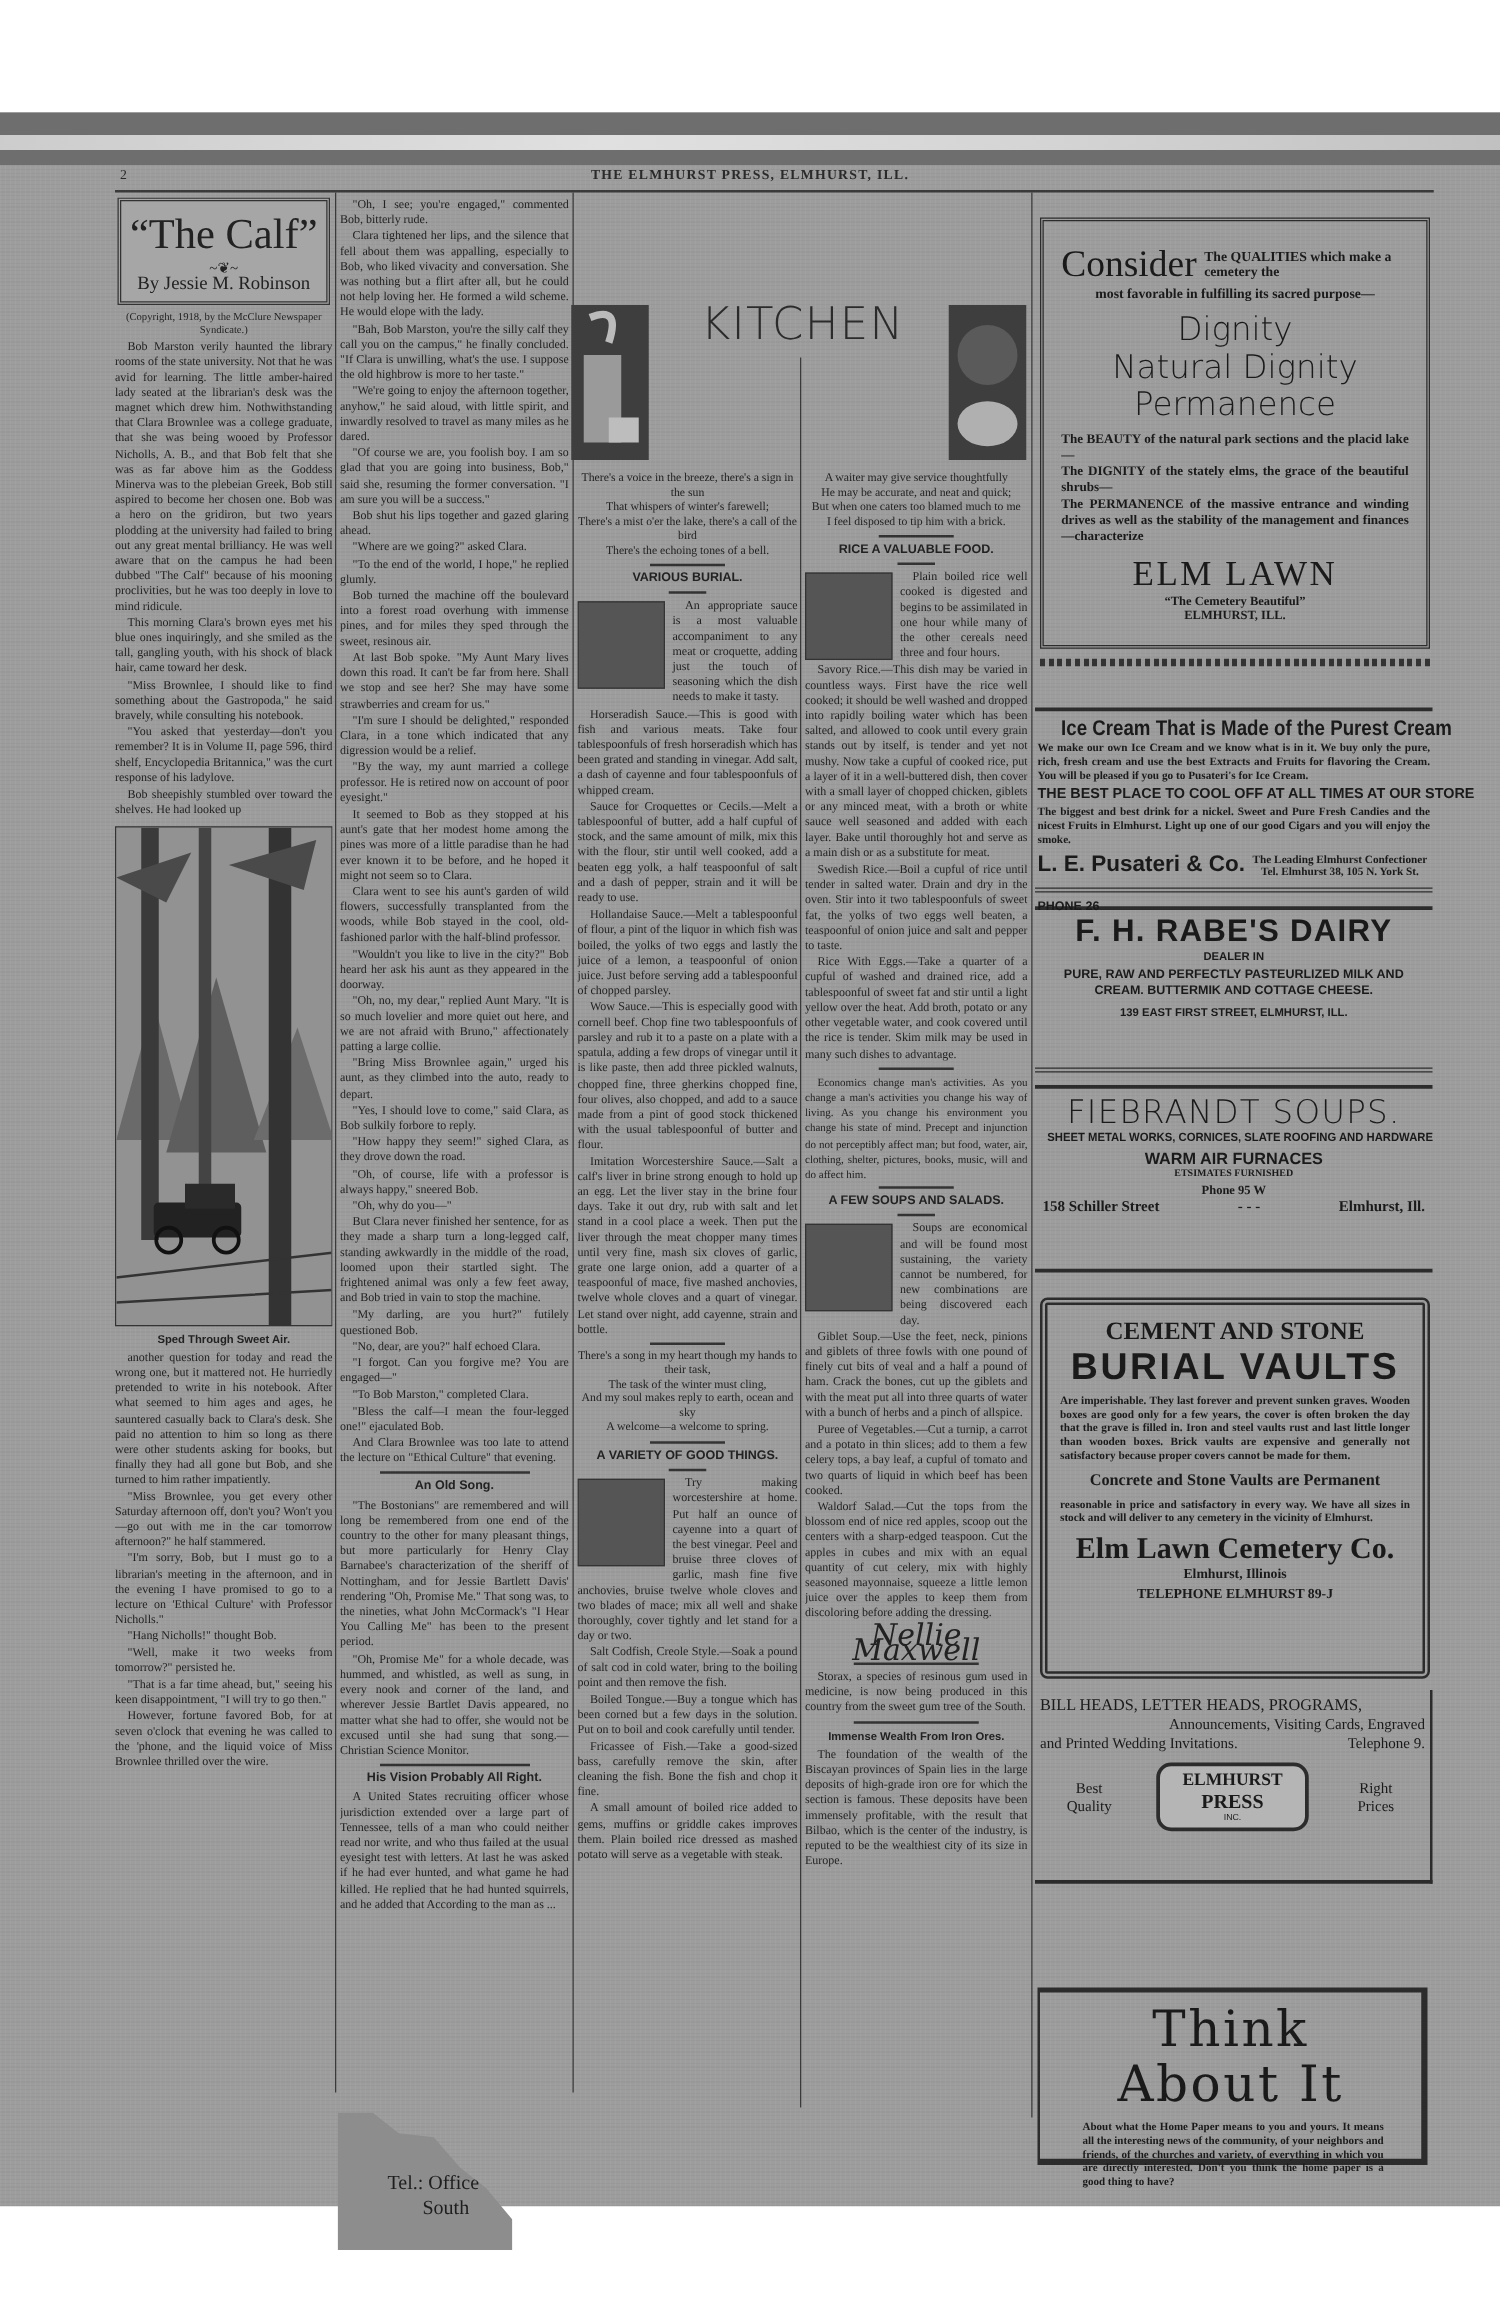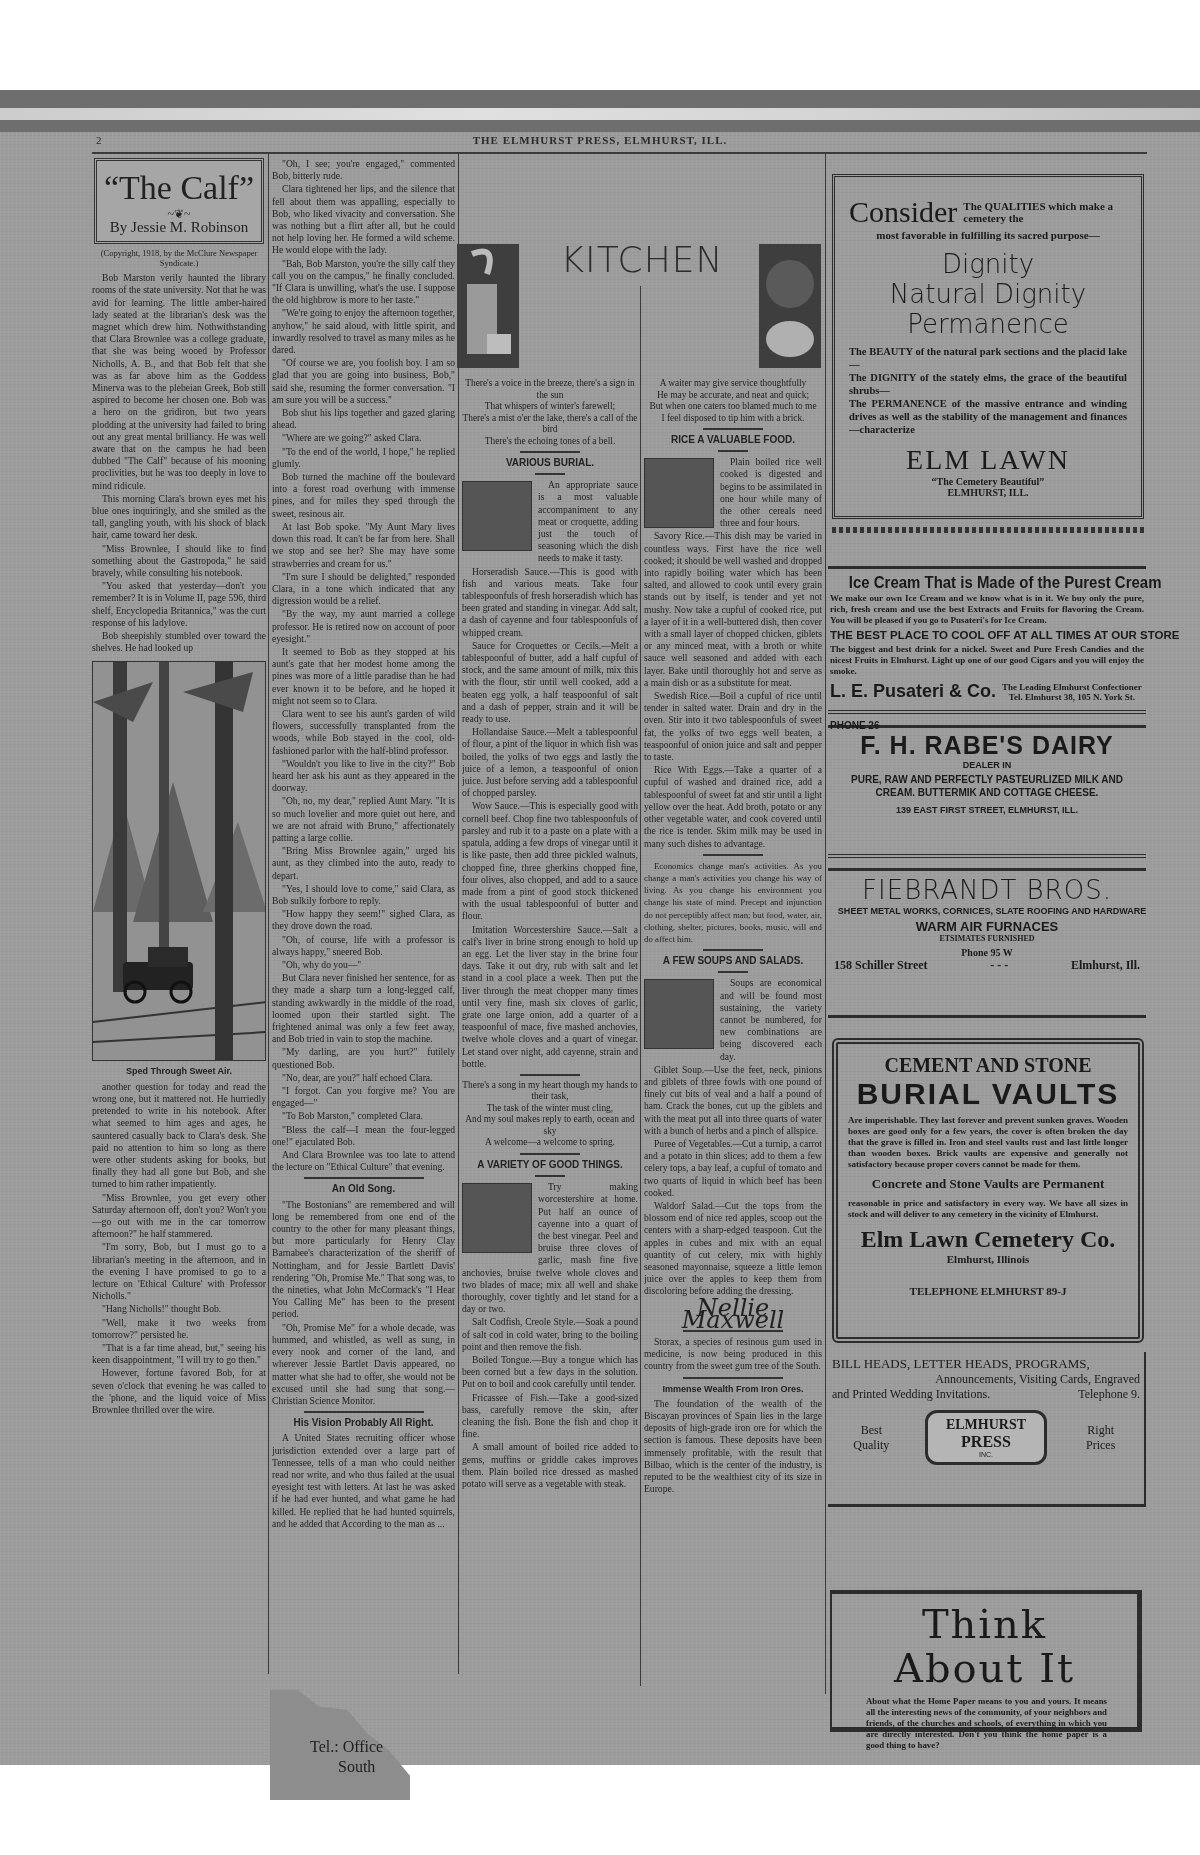--- a/index.html
+++ b/index.html
@@ -256,41 +256,41 @@
 
   <div class="ad" style="left:828px;top:620px;width:318px;height:148px;border:none;border-top:4px double #2c2c2c;border-bottom:4px double #2c2c2c;padding:6px 2px;">
     <div style="text-align:left;font-family:'Liberation Sans',sans-serif;font-weight:bold;font-size:10px;">PHONE 26</div>
     <div style="font-family:'Liberation Sans',sans-serif;font-weight:bold;font-size:25px;letter-spacing:1px;">F. H. RABE'S DAIRY</div>
     <div style="font-family:'Liberation Sans',sans-serif;font-weight:bold;font-size:9px;">DEALER IN</div>
     <div style="font-family:'Liberation Sans',sans-serif;font-weight:bold;font-size:10px;line-height:13px;margin:3px 6px;">PURE, RAW AND PERFECTLY PASTEURLIZED MILK AND CREAM. BUTTERMIK AND COTTAGE CHEESE.</div>
     <div style="font-family:'Liberation Sans',sans-serif;font-weight:bold;font-size:9px;margin-top:6px;">139 EAST FIRST STREET, ELMHURST, ILL.</div>
   </div>
 
   <div class="ad" style="left:828px;top:778px;width:318px;height:150px;border:none;border-top:3px solid #2c2c2c;border-bottom:3px solid #2c2c2c;padding:4px 2px;">
-    <div style="font-family:'DejaVu Sans',sans-serif;font-size:26px;font-weight:300;letter-spacing:1px;">FIEBRANDT BROS.</div>
+    <div style="font-family:'DejaVu Sans',sans-serif;font-size:26px;font-weight:300;letter-spacing:1px;">FIEBRANDT SOUPS.</div>
     <div style="font-family:'Liberation Sans',sans-serif;font-weight:bold;font-size:9.5px;white-space:nowrap;transform:scaleX(.95);">SHEET METAL WORKS, CORNICES, SLATE ROOFING AND HARDWARE</div>
     <div style="font-family:'Liberation Sans',sans-serif;font-weight:bold;font-size:13px;margin-top:3px;">WARM AIR FURNACES</div>
     <div style="font-size:8px;font-weight:bold;">ETSIMATES FURNISHED</div>
     <div style="font-weight:bold;font-size:10px;margin-top:4px;">Phone 95 W</div>
     <div style="display:flex;justify-content:space-between;font-weight:bold;font-size:12px;padding:0 4px;">
       <span>158 Schiller Street</span>
         <span>- - -</span>
         <span>Elmhurst, Ill.</span>
     </div>
   </div>
 
   <div class="ad" style="left:832px;top:948px;width:312px;height:305px;border:6px double #2c2c2c;border-radius:6px;padding:10px 10px;">
     <div style="font-size:20px;font-weight:bold;">CEMENT AND STONE</div>
     <div style="font-family:'Liberation Sans',sans-serif;font-weight:bold;font-size:30px;letter-spacing:2px;">BURIAL VAULTS</div>
     <div style="font-size:9px;font-weight:bold;text-align:justify;line-height:11px;margin-top:4px;">Are imperishable. They last forever and prevent sunken graves. Wooden boxes are good only for a few years, the cover is often broken the day that the grave is filled in. Iron and steel vaults rust and last little longer than wooden boxes. Brick vaults are expensive and generally not satisfactory because proper covers cannot be made for them.</div>
     <div style="font-size:13px;font-weight:bold;margin:6px 0;">Concrete and Stone Vaults are Permanent</div>
     <div style="font-size:9px;font-weight:bold;text-align:justify;line-height:11px;">reasonable in price and satisfactory in every way. We have all sizes in stock and will deliver to any cemetery in the vicinity of Elmhurst.</div>
     <div style="font-size:24px;font-weight:bold;margin-top:6px;">Elm Lawn Cemetery Co.</div>
     <div style="font-size:11px;font-weight:bold;">Elmhurst, Illinois</div>
-    <div style="font-size:11px;font-weight:bold;margin-top:20px;">TELEPHONE ELMHURST 89-J</div>
+    <div style="font-size:11px;font-weight:bold;margin-top:4px;">TELEPHONE ELMHURST 89-J</div>
   </div>
 
   <div class="ad" style="left:828px;top:1262px;width:318px;height:155px;border:none;border-bottom:3px solid #2c2c2c;border-right:2px solid #2c2c2c;padding:4px 4px;">
     <div style="font-size:13px;text-align:left;white-space:nowrap;">BILL HEADS, LETTER HEADS, PROGRAMS,</div>
     <div style="font-size:12px;text-align:right;">Announcements, Visiting Cards, Engraved</div>
     <div style="display:flex;justify-content:space-between;font-size:12px;">
       <span>and Printed Wedding Invitations.</span>
         <span>Telephone 9.</span>
     </div>
     <div style="display:flex;justify-content:space-around;align-items:center;margin-top:8px;">
@@ -299,15 +299,15 @@
         <div style="font-size:14px;font-weight:bold;">ELMHURST</div>
         <div style="font-size:16px;font-weight:bold;">PRESS</div>
         <div style="font-size:7px;font-family:'Liberation Sans',sans-serif;">INC.</div>
       </div>
       <span style="font-size:12px;width:50px;">Right Prices</span>
     </div>
   </div>
 
   <div class="ad" style="left:830px;top:1500px;width:312px;height:142px;border:5px solid #2c2c2c;border-left-width:2px;border-top-width:4px;padding:8px 20px;">
     <div style="font-size:40px;line-height:44px;letter-spacing:2px;font-family:'DejaVu Serif',serif;">Think About It</div>
-    <div style="font-size:8.8px;font-weight:bold;text-align:justify;line-height:11px;margin:6px 10px 0 14px;">About what the Home Paper means to you and yours. It means all the interesting news of the community, of your neighbors and friends, of the churches and schools, of everything in which you are directly interested. Don't you think the home paper is a good thing to have?</div>
+    <div style="font-size:8.8px;font-weight:bold;text-align:justify;line-height:11px;margin:6px 10px 0 14px;">About what the Home Paper means to you and yours. It means all the interesting news of the community, of your neighbors and friends, of the churches and variety, of everything in which you are directly interested. Don't you think the home paper is a good thing to have?</div>
   </div>
 </div>
 
 </body></html>

